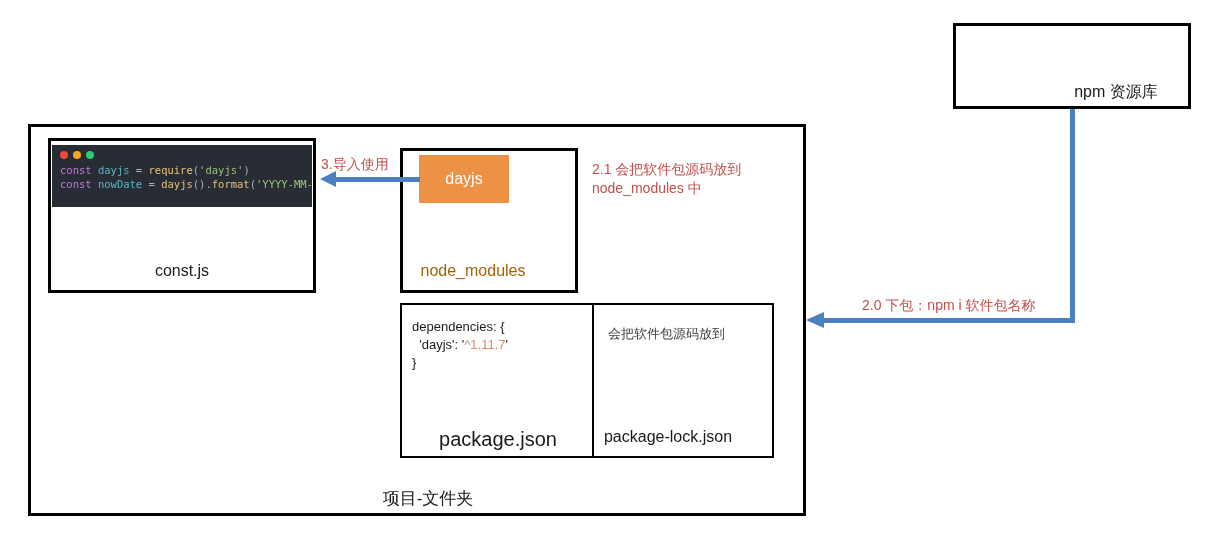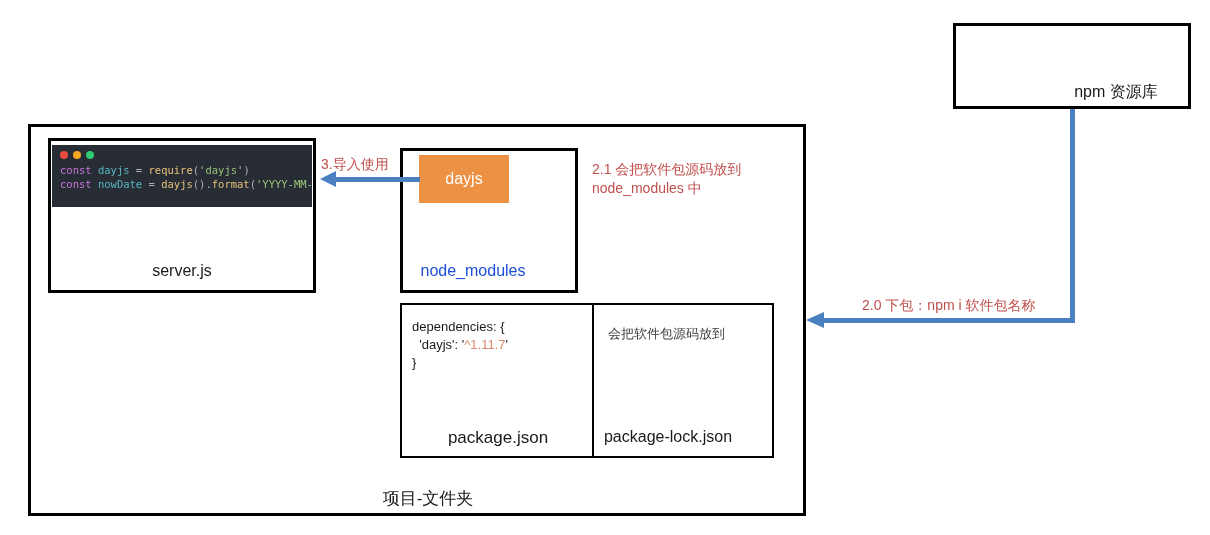--- a/index.html
+++ b/index.html
@@ -99,21 +99,21 @@
     justify-content: center;
     color: #ffffff;
     font-size: 16px;
   }
   #node-modules-label {
     position: absolute;
     left: 400px; top: 262px;
     width: 146px;
     text-align: center;
     font-size: 16px;
-    color: #1d4ed8;
+    color: #a16207;
   }
 
   
   #package-json-box {
     left: 400px; top: 303px;
     width: 196px; height: 155px;
   }
   #package-json-code {
     position: absolute;
     left: 412px; top: 318px;
@@ -122,21 +122,21 @@
     line-height: 18px;
     color: #1a1a1a;
     white-space: pre;
   }
   .ver { color: #e08a6e; margin-top: 20px; }
   #package-json-label {
     position: absolute;
     left: 400px; top: 428px;
     width: 196px;
     text-align: center;
-    font-size: 17px;
+    font-size: 20px;
     color: #1a1a1a;
   }
 
   
   #package-lock-box {
     left: 592px; top: 303px;
     width: 182px; height: 155px;
   }
   #package-lock-note {
     position: absolute;
@@ -228,21 +228,21 @@
   <div class="box" id="serverjs-box"></div>
   <div id="code-panel">
     <div class="dots">
       <span class="dot red"></span>
       <span class="dot amber"></span>
       <span class="dot green"></span>
     </div>
     <div class="code-line"><span class="tok-kw">const</span><span class="tok-op"> </span><span class="tok-var">dayjs</span><span class="tok-op"> = </span><span class="tok-fn">require</span><span class="tok-pun">(</span><span class="tok-str">'dayjs'</span><span class="tok-pun">)</span></div>
     <div class="code-line"><span class="tok-kw">const</span><span class="tok-op"> </span><span class="tok-var">nowDate</span><span class="tok-op"> = </span><span class="tok-fn">dayjs</span><span class="tok-pun">().</span><span class="tok-fn">format</span><span class="tok-pun">(</span><span class="tok-str">'YYYY-MM-DD'</span></div>
   </div>
-  <div id="serverjs-label">server.js</div>
+  <div id="serverjs-label">const.js</div>
 
   <div class="box" id="node-modules-box"></div>
   <div id="dayjs-chip">dayjs</div>
   <div id="node-modules-label">node_modules</div>
 
   <div class="box box-thin" id="package-json-box"></div>
   <div id="package-json-code"><span>dependencies: {
   'dayjs': '</span><span class="ver">^1.11.7</span><span>'
 }</span></div>
   <div id="package-json-label">package.json</div>

